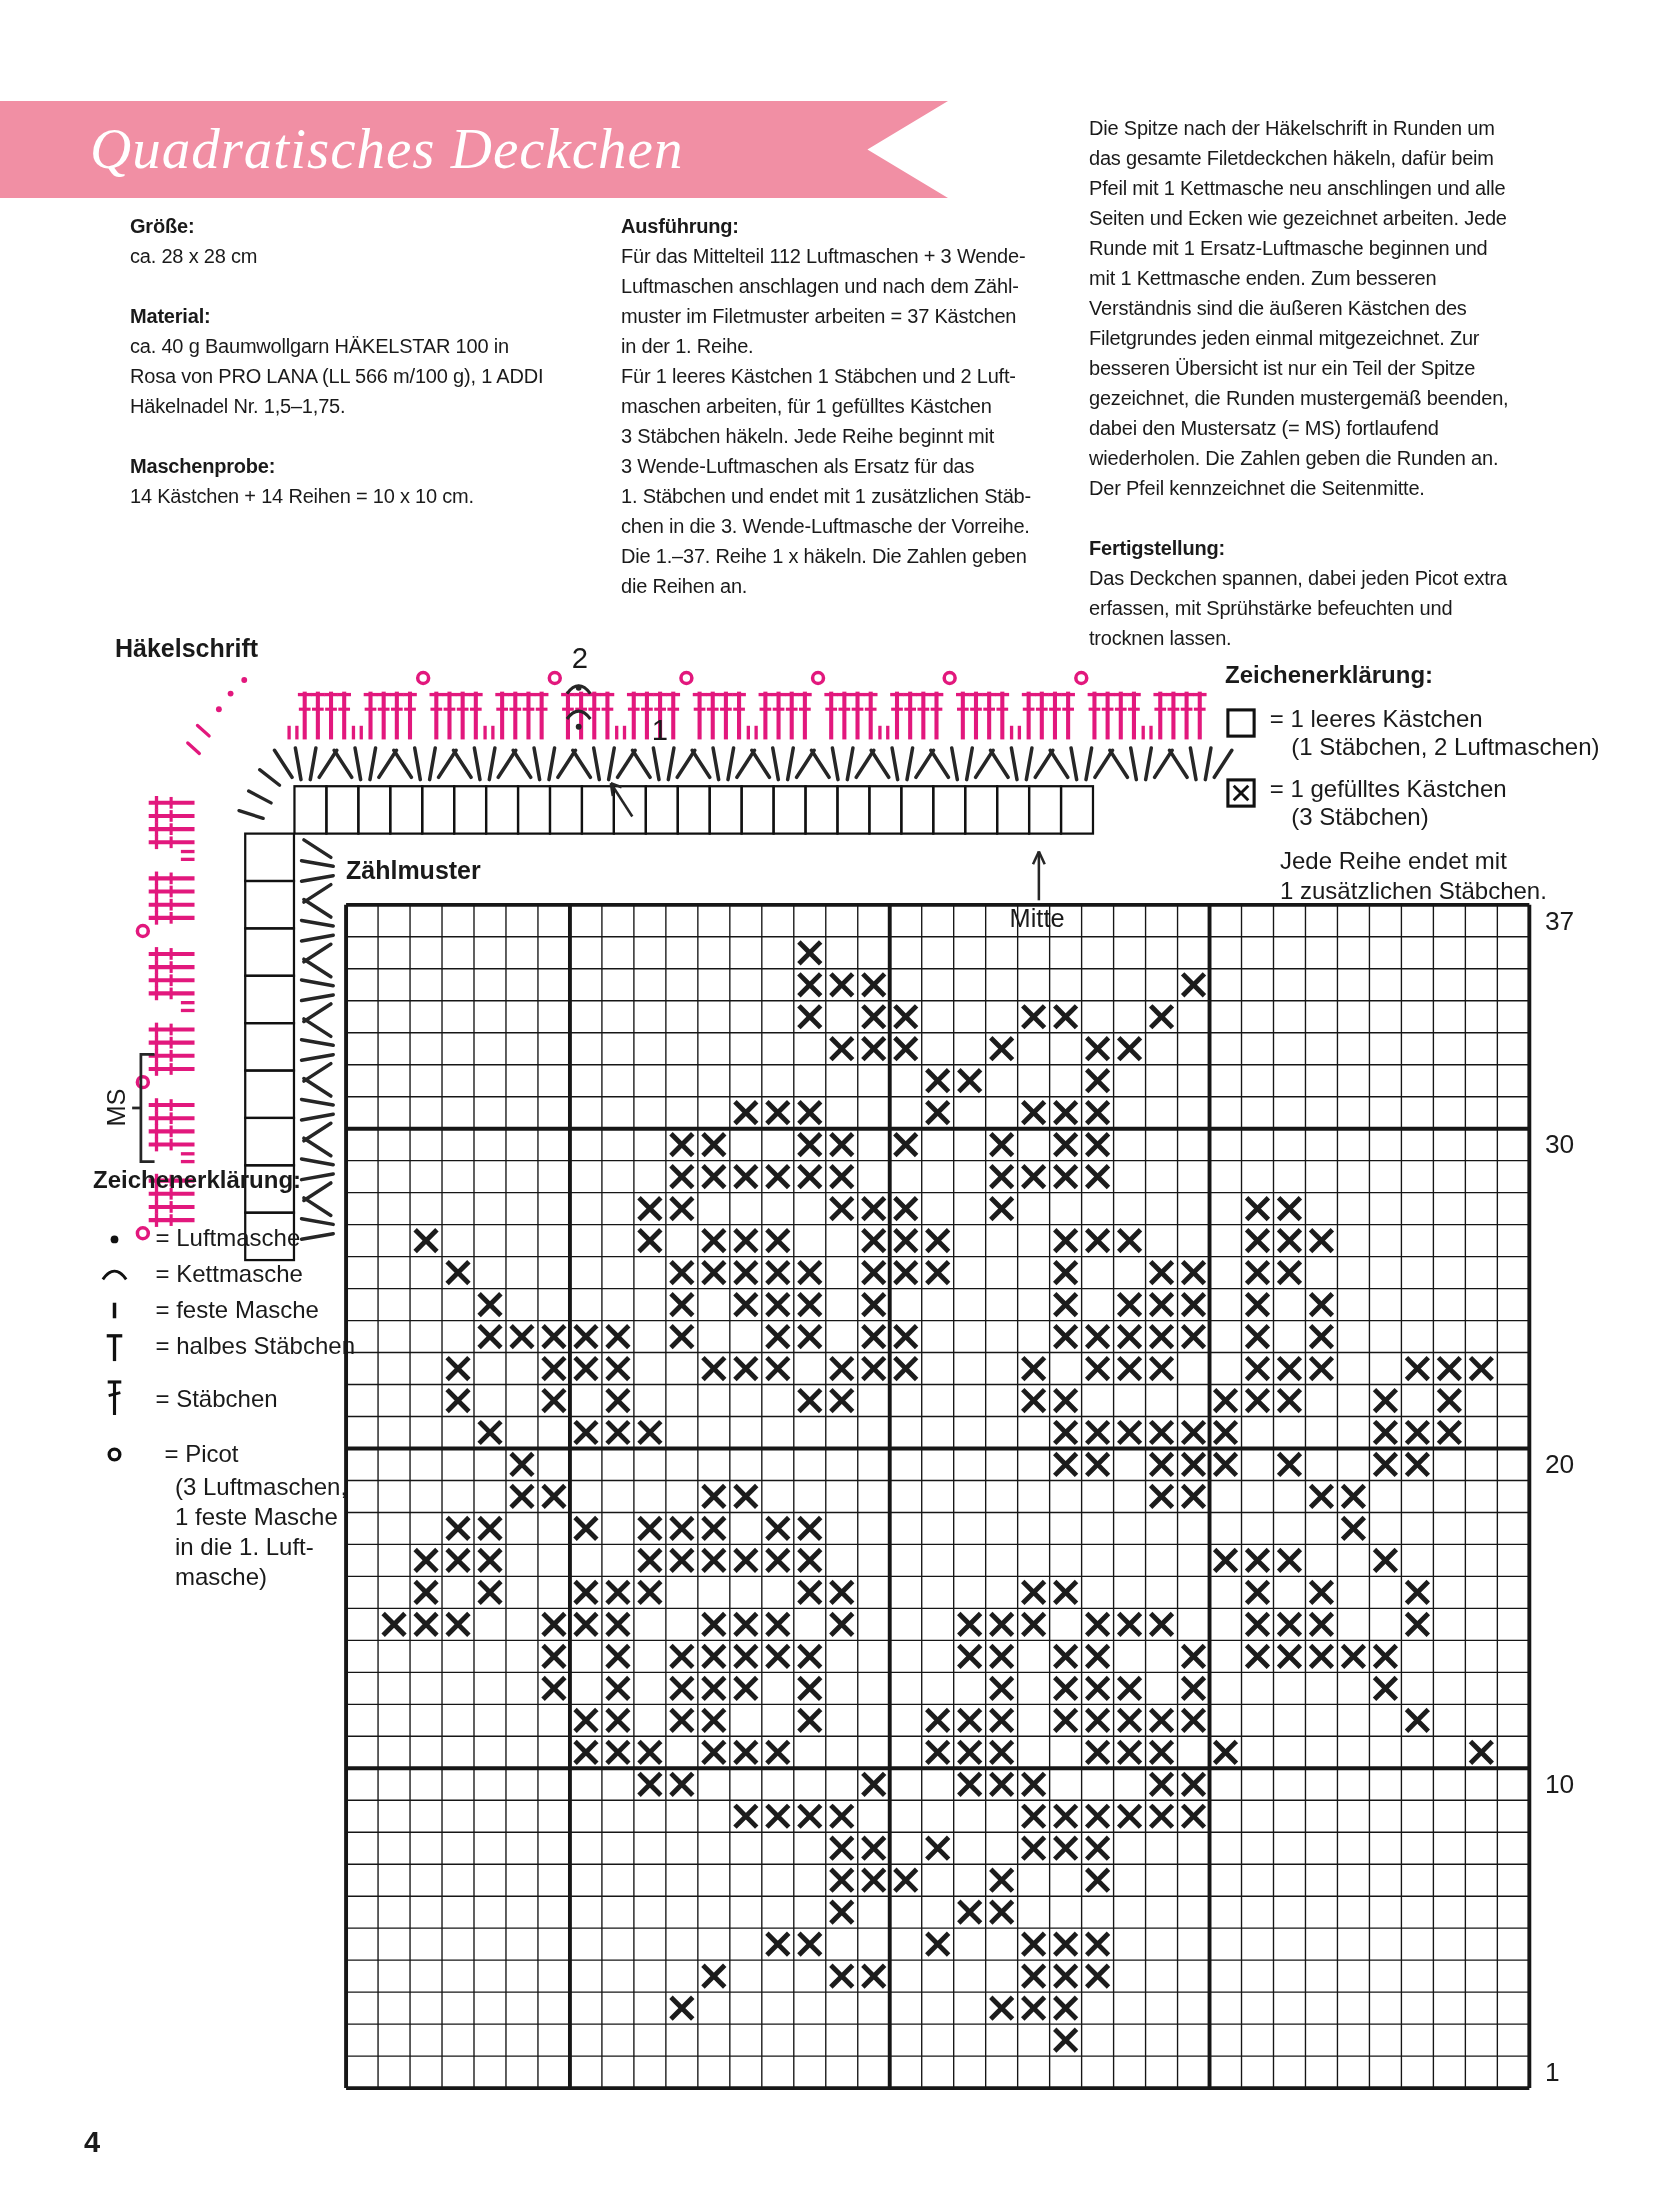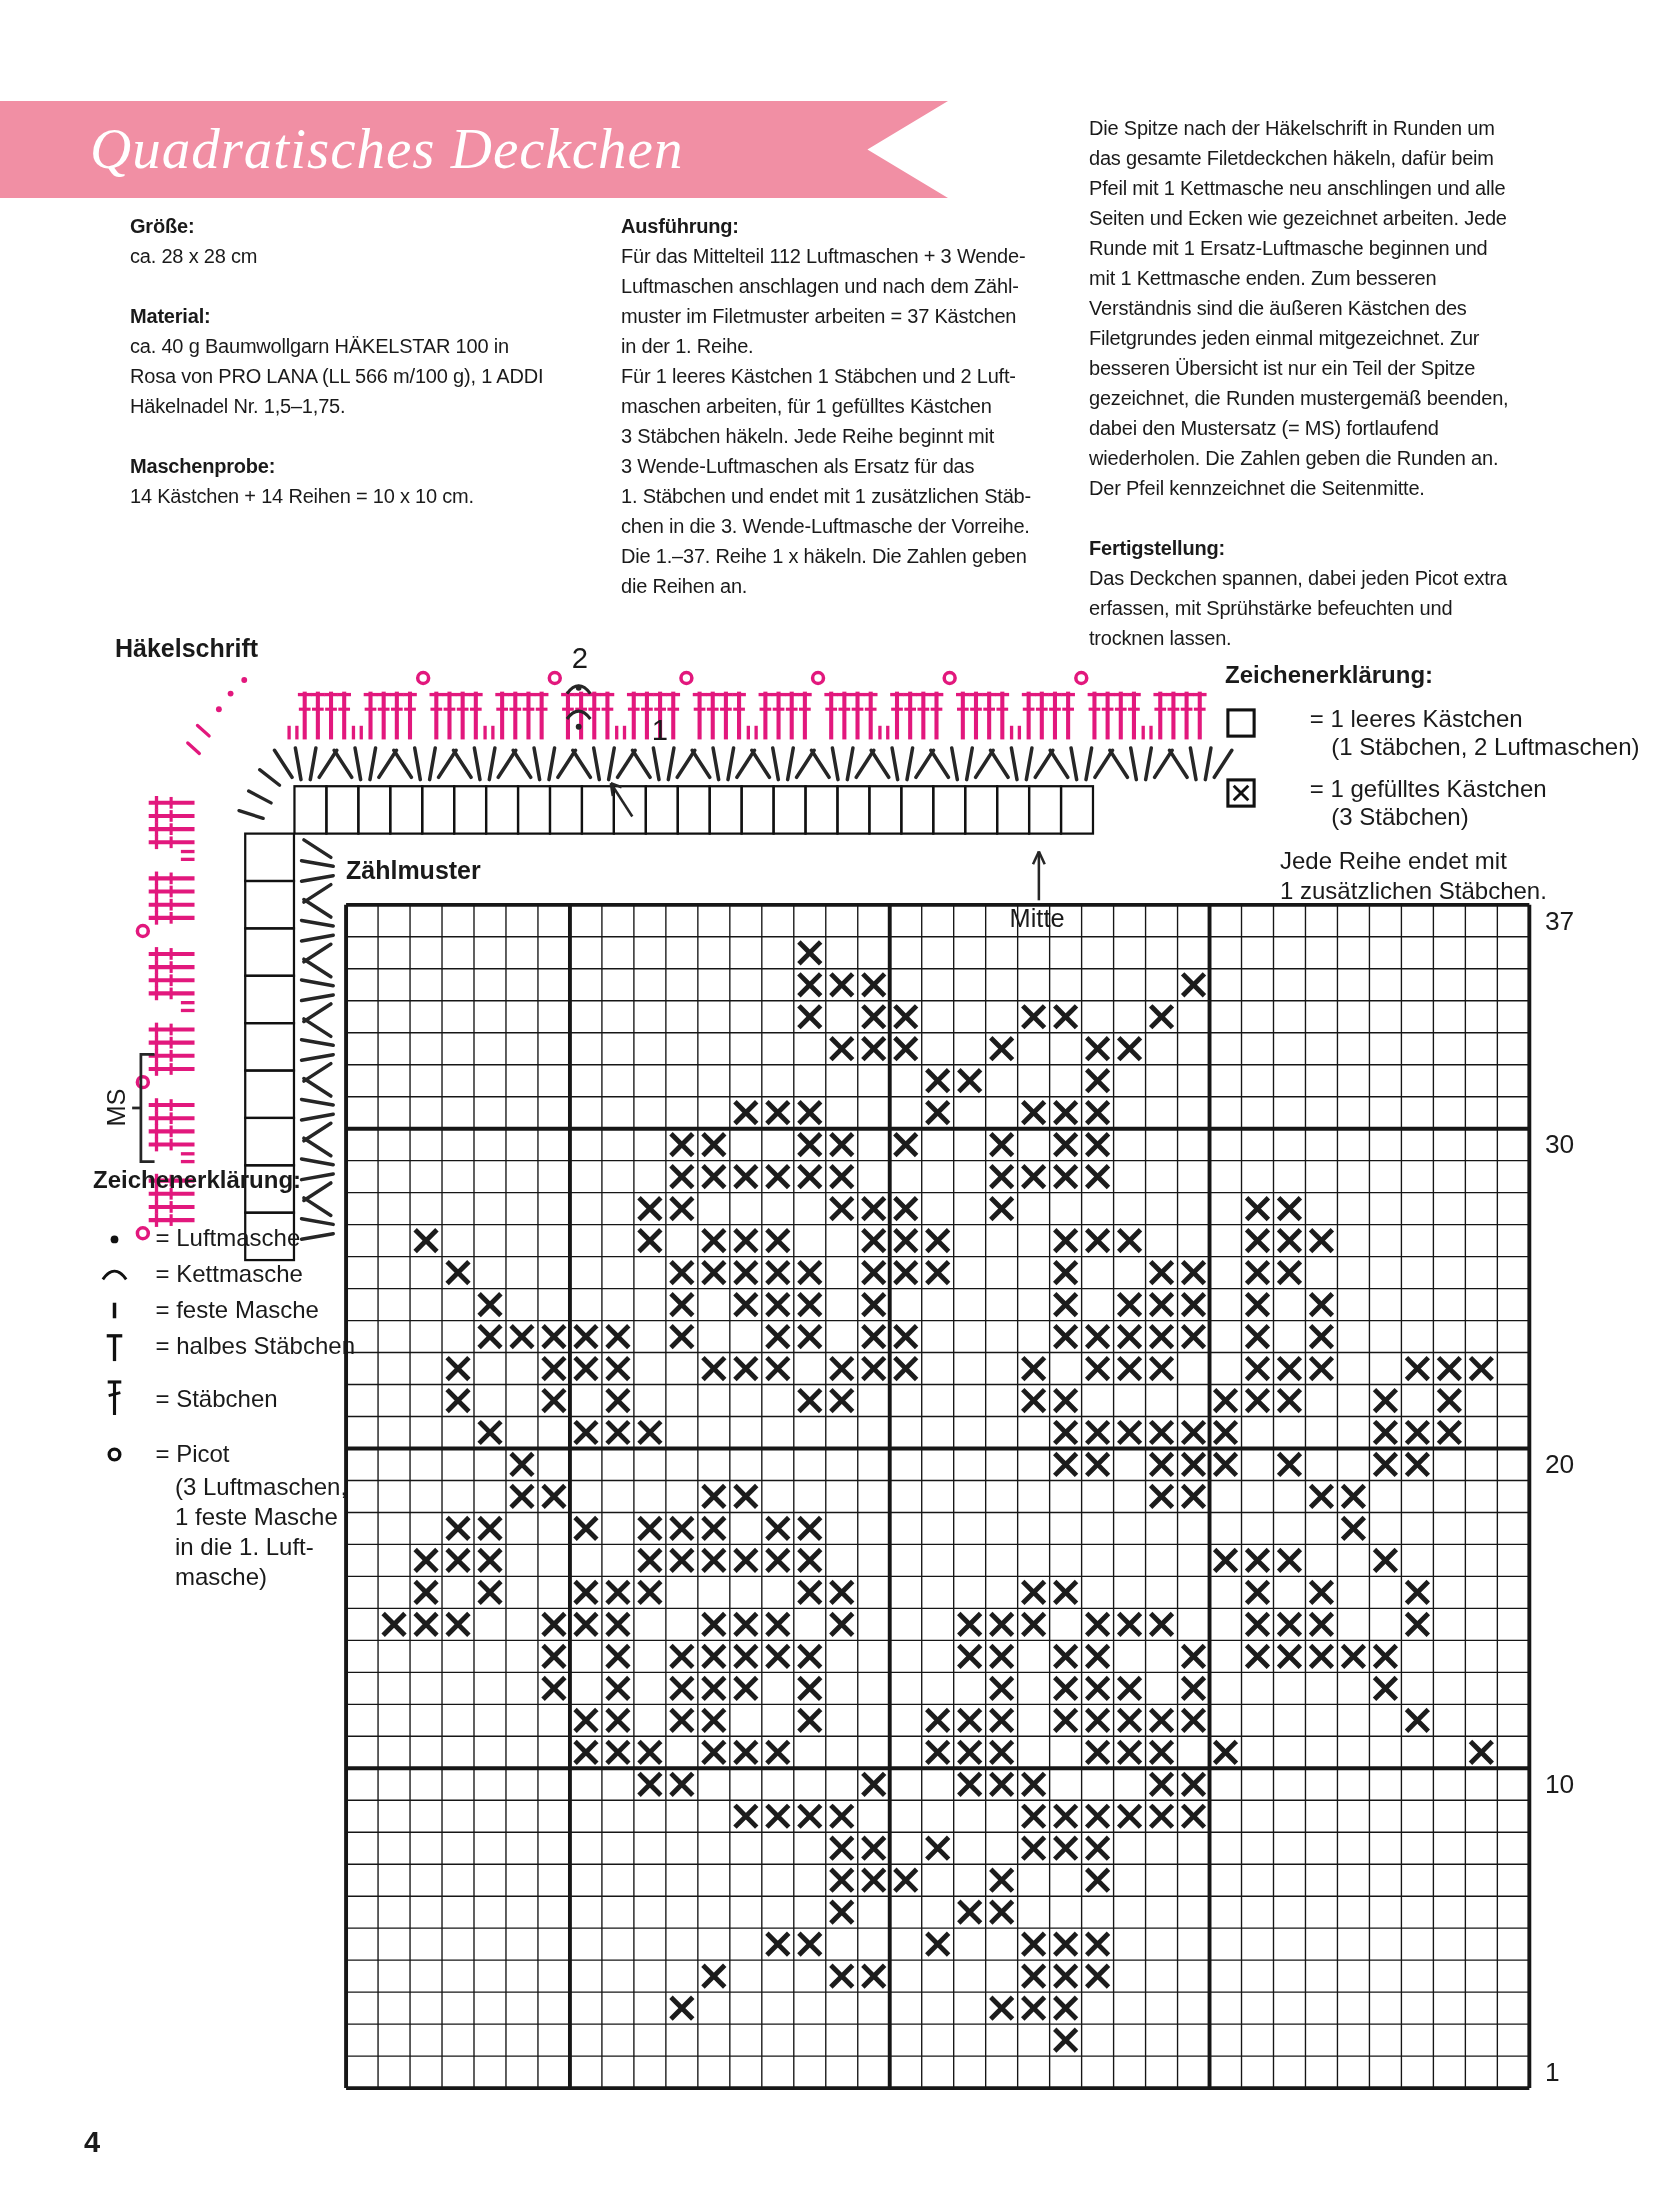--- a/index.html
+++ b/index.html
@@ -16,27 +16,27 @@
   .tl{white-space:nowrap;}
   .hd{font-weight:bold;}
   .blk{margin-bottom:30px;}
   
   .seclab{position:absolute;font-weight:bold;font-size:25px;white-space:nowrap;}
   
   .lgl{position:absolute;left:93px;top:1166px;width:263px;font-size:24px;}
   .lgl .t{font-weight:bold;margin-bottom:26px;}
   .lli{display:flex;align-items:center;height:36px;}
   .lli.gap1{margin-top:16.6px;}
-  .lli.gap2{margin-top:19.5px;}
+  .lli.gap2{margin-top:19.5px;gap:9px;}
   .lli .sym{width:43px;display:flex;justify-content:center;align-items:center;}
   .lli .txt{margin-left:19.5px;white-space:nowrap;}
   .lsub{margin-left:82px;line-height:30px;}
   .lgr{position:absolute;left:1225px;top:661px;width:429px;font-size:24px;line-height:28px;}
   .lgr .t{font-weight:bold;margin-bottom:15.6px;}
-  .lgr .item{display:flex;margin-bottom:14.6px;gap:40px;}
+  .lgr .item{display:flex;margin-bottom:14.6px;}
   .lgr .bx{width:35px;padding-top:2px;}
   .lgr .ls{margin-left:9.8px;}
   .lgr .l2{padding-left:21.5px;}
   .lgr .note{margin-left:55px;margin-top:13.7px;line-height:30px;}
   .pgnum{position:absolute;left:84px;top:2126px;font-weight:bold;font-size:29px;}
   svg{display:block;}
 </style>
 </head>
 <body>
 

